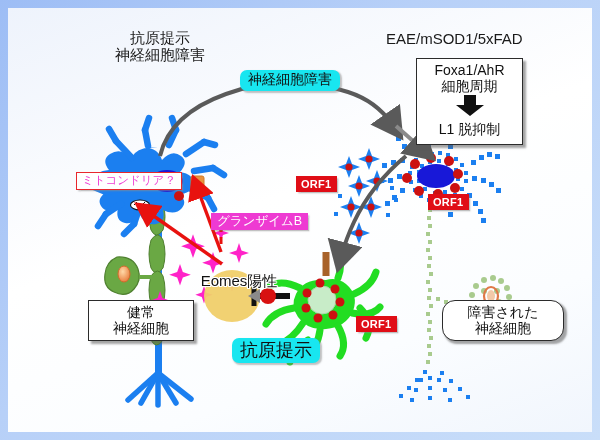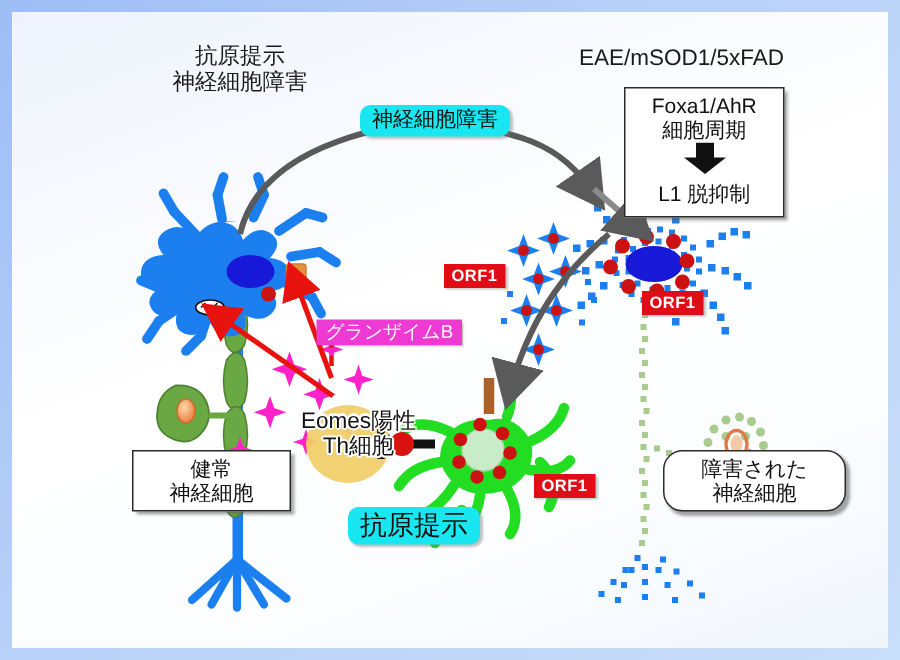--- a/index.html
+++ b/index.html
@@ -441,30 +441,30 @@
       <div style="font-size:14px;">Foxa1/AhR</div>
       <div style="font-size:14px;">細胞周期</div>
       <div style="margin:1px 0 1px 0;">
         <svg width="34" height="22" viewBox="0 0 34 22" aria-hidden="true">
           <path d="M11 0 L23 0 L23 10 L31 10 L17 21 L3 10 L11 10 Z" fill="#111111"></path>
         </svg>
       </div>
       <div style="font-size:14px;">L1 脱抑制</div>
     </div>
 
+    <div class="lbl redbox" style="left:68px; top:164px;">ミトコンドリア？</div>
 
     <div class="lbl magenta" style="left:203px; top:205px;">グランザイムB</div>
 
     <div class="lbl redchip" style="left:288px; top:168px;">ORF1</div>
     <div class="lbl redchip" style="left:420px; top:186px;">ORF1</div>
     <div class="lbl redchip" style="left:348px; top:308px;">ORF1</div>
 
     <div class="lbl outlined" style="left:176px; top:265px; width:110px;">
       <div>Eomes陽性</div>
-      <div>Th細胞</div>
     </div>
 
     <div class="lbl cyan" style="left:224px; top:330px; font-size:18px;">抗原提示</div>
 
 
     <div class="lbl boxed" style="left:80px; top:292px; width:90px;">
       <div>健常</div>
       <div>神経細胞</div>
     </div>
 

